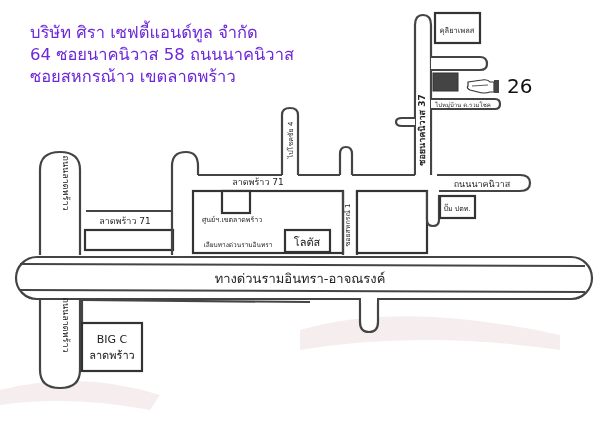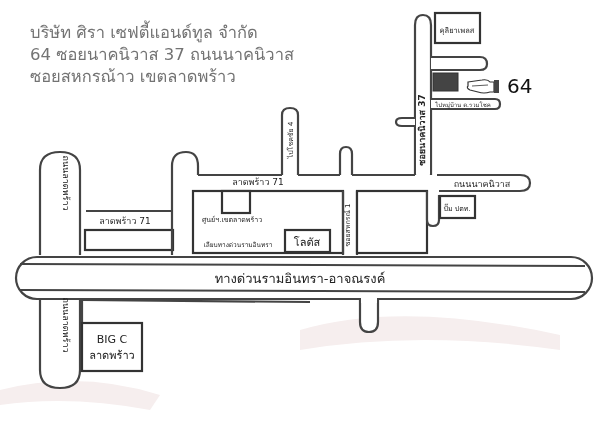--- a/index.html
+++ b/index.html
@@ -1,31 +1,31 @@
 <!DOCTYPE html>
 <html><head>
 <meta charset="utf-8">
 <style>
   html,body{margin:0;padding:0;background:#ffffff;}
   body{width:600px;height:421px;position:relative;overflow:hidden;font-family:"DejaVu Serif",serif;}
-  .address{position:absolute;left:30px;top:22px;font-family:"DejaVu Sans",sans-serif;font-size:16.5px;line-height:22px;color:#737373;}
+  .address{position:absolute;left:30px;top:22px;font-family:"DejaVu Sans",sans-serif;font-size:16.5px;line-height:22px;color:#6d28d9;}
   .address div{white-space:nowrap;}
   svg{position:absolute;left:0;top:0;}
   .road{fill:#fff;stroke:#444;stroke-width:2.2;}
   .blk{fill:#fff;stroke:#333;stroke-width:2.2;}
   .lbl{font-family:"DejaVu Sans",sans-serif;fill:#222;}
   .num64{position:absolute;left:507px;top:74px;font-family:"DejaVu Sans",sans-serif;font-size:20px;color:#111;}
   .smudge{fill:#f6eeee;}
 </style>
 </head>
 <body>
 
 <div class="address">
   <div>บริษัท ศิรา เซฟตี้แอนด์ทูล จำกัด</div>
-  <div>64 ซอยนาคนิวาส 37 ถนนนาคนิวาส</div>
+  <div>64 ซอยนาคนิวาส 58 ถนนนาคนิวาส</div>
   <div>ซอยสหกรณ้าว เขตลาดพร้าว</div>
 </div>
 
 <svg width="600" height="421" viewBox="0 0 600 421">
 
   <path class="smudge" d="M300 330 Q400 300 560 335 L560 350 Q420 330 300 350 Z"></path>
   <path class="smudge" d="M0 390 Q80 370 160 395 L150 410 Q70 395 0 405 Z"></path>
 
   <rect class="road" x="16" y="257" width="576" height="42" rx="21"></rect>
   <line x1="20" y1="264" x2="585" y2="266" stroke="#444" stroke-width="2"></line>
@@ -100,13 +100,13 @@
   <line x1="82" y1="300" x2="310" y2="302" stroke="#444" stroke-width="2.2"></line>
   <line x1="82" y1="300" x2="82" y2="370" stroke="#444" stroke-width="2.2"></line>
   <rect class="blk" x="82" y="323" width="60" height="48"></rect>
   <text class="lbl" x="112" y="343" font-size="11" text-anchor="middle">BIG C</text>
   <text class="lbl" x="112" y="359" font-size="11" text-anchor="middle">ลาดพร้าว</text>
 
   <path class="road" d="M360 300 L360 322 Q360 332 369 332 Q378 332 378 322 L378 300"></path>
   <rect x="361" y="297" width="16" height="6" fill="#fff"></rect>
 </svg>
 
-<div class="num64">64</div>
+<div class="num64">26</div>
 
 </body></html>

